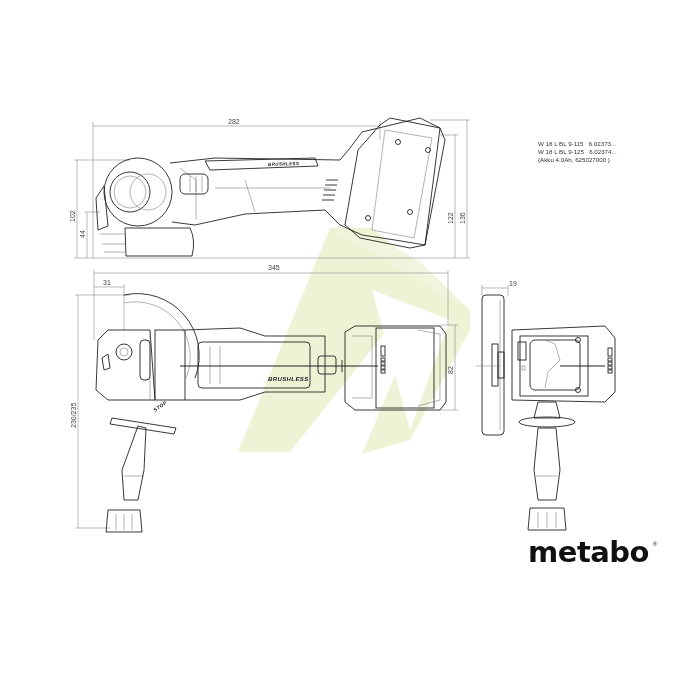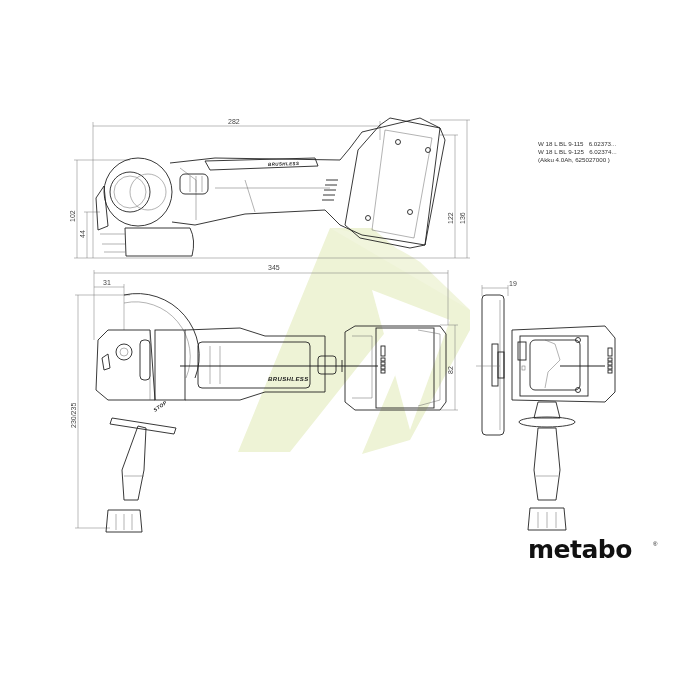--- a/index.html
+++ b/index.html
@@ -1,20 +1,20 @@
 <!DOCTYPE html>
 <html><head>
 <meta charset="utf-8">
 <style>
   html, body { margin:0; padding:0; background:#ffffff; }
   body { width:700px; height:700px; position:relative; overflow:hidden; font-family:"Liberation Sans", sans-serif; }
   #drawing { position:absolute; left:0; top:0; width:700px; height:700px; }
   .dim { font-family:"Liberation Sans", sans-serif; font-size:7px; fill:#444; }
   .spec { position:absolute; left:538px; top:140px; font-size:6.2px; line-height:8px; color:#333; white-space:pre; }
-  .logo { position:absolute; left:528px; top:535px; font-family:"DejaVu Sans", sans-serif; font-weight:bold; font-size:25px; letter-spacing:-0.5px; color:#111; }
+  .logo { position:absolute; left:528px; top:535px; font-family:"DejaVu Sans", sans-serif; font-weight:bold; font-size:29px; letter-spacing:-0.5px; color:#111; }
   .reg { position:absolute; left:653px; top:541px; font-size:6px; color:#111; }
   .ln { stroke:#222; fill:none; stroke-width:0.9; }
   .lt { stroke:#666; fill:none; stroke-width:0.5; }
   .dl { stroke:#777; fill:none; stroke-width:0.5; }
   .brand { font-family:"Liberation Sans", sans-serif; font-size:6px; font-style:italic; font-weight:bold; fill:#222; letter-spacing:0.4px; }
 </style>
 </head>
 <body>
 
 <svg id="drawing" viewBox="0 0 700 700" xmlns="http://www.w3.org/2000/svg">

